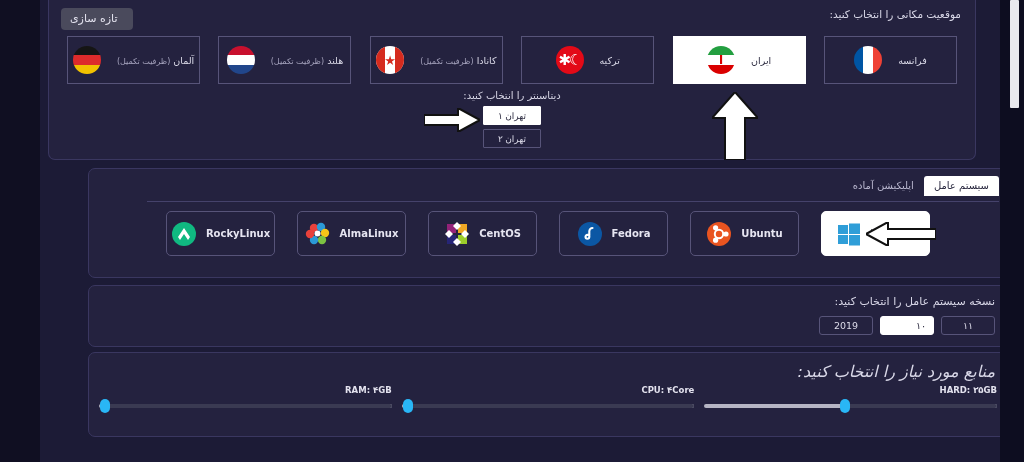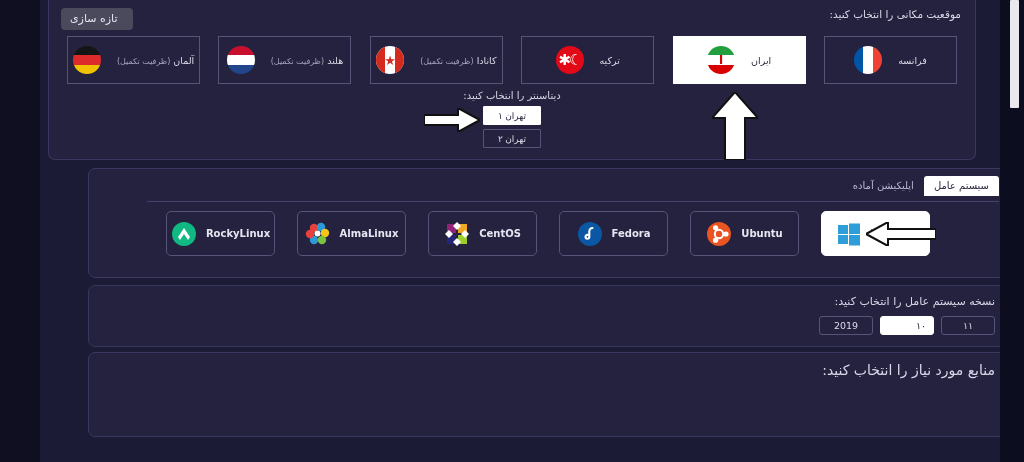--- a/index.html
+++ b/index.html
@@ -316,21 +316,22 @@
   }
   .ver-btn.selected { background:#ffffff; color:#2b2a3f; border-color:#ffffff;padding-left:28px; }
 
   
   #resources-panel {
     left: 48px; top: 352px;
     width: 920px; height: 85px;
   }
   #resources-title {
     position:absolute; right:12px; top:9px;
-    font-size:14px;
+    font-size:16px;
+    font-style:italic;
   }
   .sliders {
     position:absolute;
     left:10px; right:10px; top:32px;
     display:flex; flex-direction:row-reverse;
     gap: 10px;
   }
   .slider-unit { flex:1; position:relative; }
   .slider-label {
     font-size:8.5px; font-weight:bold;
@@ -531,20 +532,47 @@
       <div class="version-row">
         <div class="ver-btn">۱۱</div>
         <div class="ver-btn selected">۱۰</div>
         <div class="ver-btn">2019</div>
       </div>
     </div>
 
     <div class="panel" id="resources-panel">
       <div class="section-title" id="resources-title">منابع مورد نیاز را انتخاب کنید:</div>
 
+      <div class="sliders">
+
+        <div class="slider-unit">
+          <div class="slider-label">RAM: ۴GB</div>
+          <div class="slider-track">
+            <div class="slider-fill" style="width:98%"></div>
+            <div class="slider-thumb" style="right:98%"></div>
+          </div>
+        </div>
+
+        <div class="slider-unit">
+          <div class="slider-label">CPU: ۴Core</div>
+          <div class="slider-track">
+            <div class="slider-fill" style="width:98%"></div>
+            <div class="slider-thumb" style="right:98%"></div>
+          </div>
+        </div>
+
+        <div class="slider-unit">
+          <div class="slider-label">HARD: ۳۵GB</div>
+          <div class="slider-track">
+            <div class="slider-fill" style="width:52%"></div>
+            <div class="slider-thumb" style="right:52%"></div>
+          </div>
+        </div>
+
+      </div>
     </div>
 
   </div>
 
   <div class="arrow" style="left:712px; top:92px;">
     <svg width="46" height="68" viewBox="0 0 46 68">
       <polygon points="23,0 46,26 33,26 33,68 13,68 13,26 0,26" fill="#ffffff" stroke="#111111" stroke-width="2"></polygon>
     </svg>
   </div>
 

